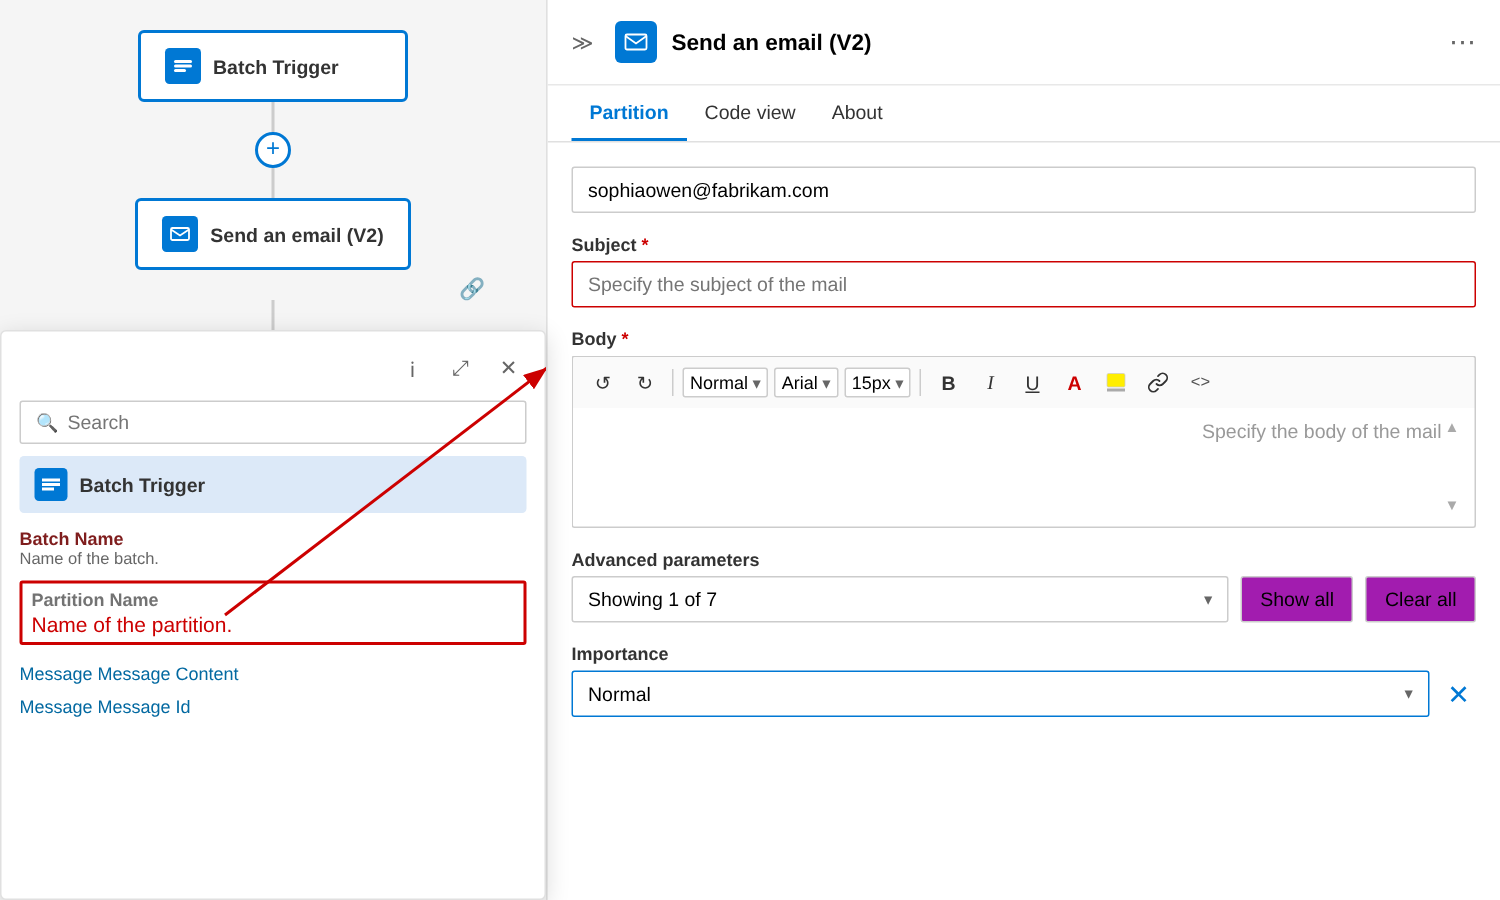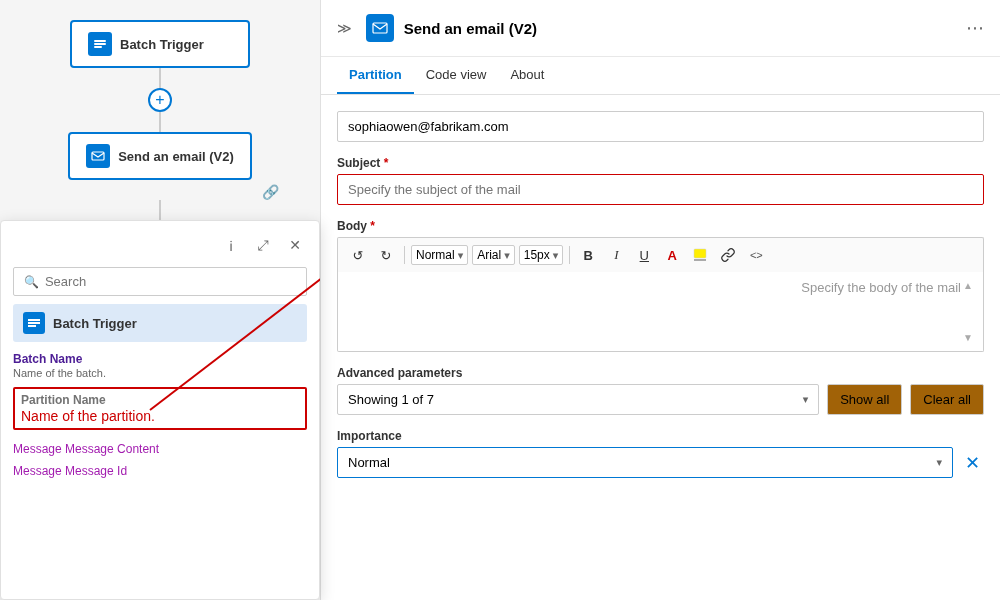--- a/index.html
+++ b/index.html
@@ -1,20 +1,20 @@
 <!DOCTYPE html>
 <html><head>
   <meta charset="utf-8">
   <style>
     * { box-sizing: border-box; margin: 0; padding: 0; }
     body { font-family: 'Segoe UI', sans-serif; font-size: 13px; background: #f5f5f5; display: flex; height: 600px; overflow: hidden; }
 
     
     .left-panel {
-      width: 321px;
+      width: 365px;
       background: #f5f5f5;
       position: relative;
       flex-shrink: 0;
       border-right: 1px solid #e0e0e0;
     }
 
     .canvas-area {
       padding: 20px;
       display: flex;
       flex-direction: column;
@@ -153,21 +153,21 @@
       font-size: 13px;
       font-weight: 600;
       color: #333;
     }
 
     .field-group { margin-bottom: 8px; }
 
     .field-title {
       font-size: 12px;
       font-weight: 700;
-      color: #4c1d95;
+      color: #7f1d1d;
       margin-bottom: 1px;
     }
 
     .field-desc {
       font-size: 11px;
       color: #666;
     }
 
     .field-title-red {
       font-size: 12px;
@@ -183,21 +183,21 @@
 
     .partition-box {
       border: 2px solid #c00;
       border-radius: 2px;
       padding: 4px 6px;
       margin-top: 2px;
     }
 
     .message-link {
       font-size: 12px;
-      color: #a21caf;
+      color: #0369a1;
       cursor: pointer;
       padding: 4px 0;
       display: block;
     }
 
     
     .arrow-svg {
       position: absolute;
       top: 0;
       left: 0;
@@ -397,21 +397,21 @@
       justify-content: space-between;
       cursor: pointer;
     }
 
     .adv-btn {
       border: 1px solid #ccc;
       border-radius: 2px;
       padding: 7px 12px;
       font-size: 13px;
       cursor: pointer;
-      background: #a16207;
+      background: #a21caf;
       white-space: nowrap;
     }
 
     .importance-row {
       display: flex;
       align-items: center;
       gap: 8px;
     }
 
     .importance-dropdown {

